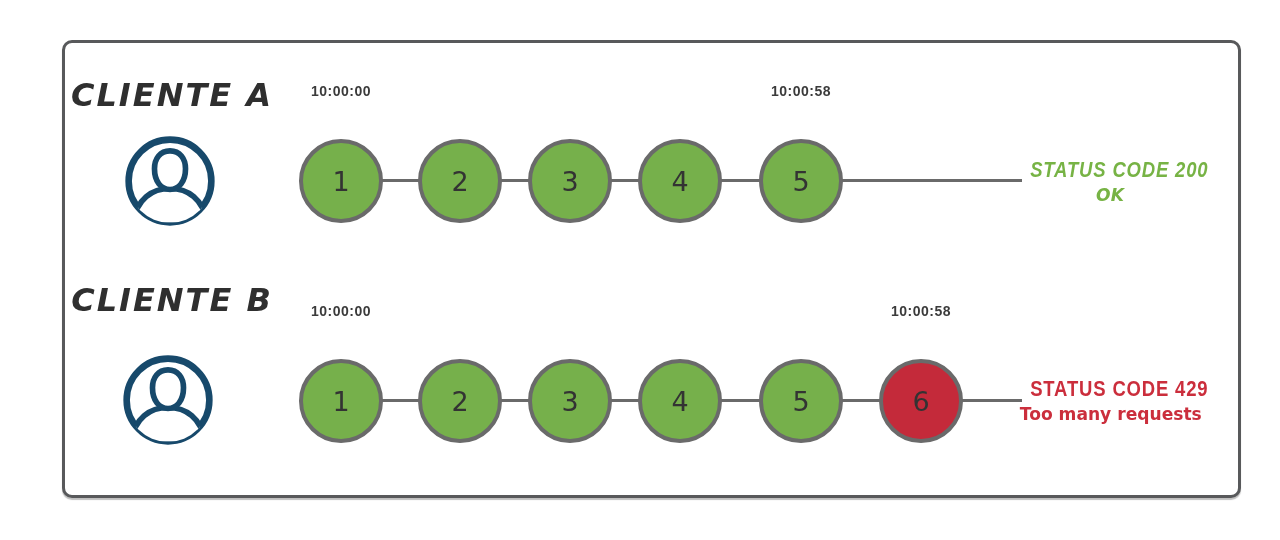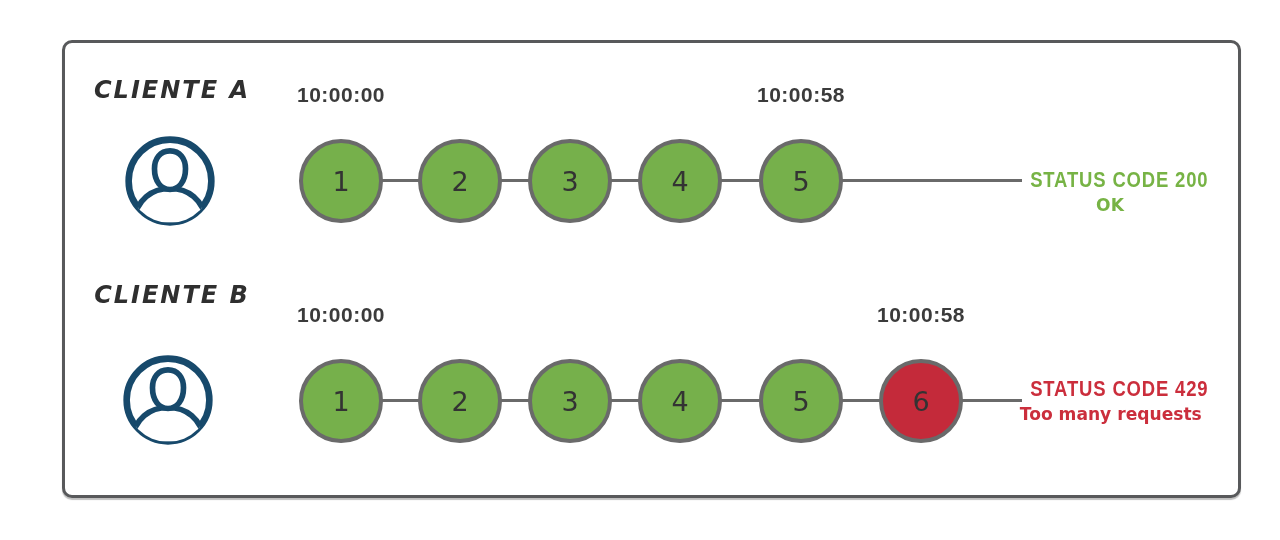--- a/index.html
+++ b/index.html
@@ -18,31 +18,31 @@
     box-sizing:border-box;
     box-shadow:0 2px 1px rgba(0,0,0,0.25);
     background:#ffffff;
   }
   .client-label{
     position:absolute;
     width:220px;left:62px;
     text-align:center;
     font-family:"DejaVu Sans", sans-serif;
     font-weight:700;font-style:italic;
-    font-size:24px;letter-spacing:2px;
+    font-size:32px;letter-spacing:2px;
     color:var(--label,#2f2f2f);
   }
   .row-a .client-label{top:76px;}
   .row-b .client-label{top:281px;}
   .avatar{position:absolute;width:94px;height:94px;color:var(--icon_navy,#17496b);}
   .row-a .avatar{left:123px;top:134px;}
   .row-b .avatar{left:121px;top:353px;}
   .timestamp{
     position:absolute;width:140px;text-align:center;
-    font-weight:700;font-size:21px;
+    font-weight:700;font-size:14px;
     color:var(--timestamp,#3b3b3b);
     letter-spacing:0.5px;
   }
   .row-a .timestamp{top:83px;}
   .row-b .timestamp{top:303px;}
   .t-start{left:271px;}
   .row-a .t-end{left:731px;}
   .row-b .t-end{left:851px;}
   .timeline{
     position:absolute;height:3px;
@@ -61,21 +61,21 @@
     font-size:27px;color:#333333;
     font-family:"DejaVu Sans", sans-serif;
   }
   .node.ok{background:var(--green,#76b04b);}
   .node.limited{background:var(--red,#c42a3a);}
   .status{
     position:absolute;width:190px;
     left:1015px;text-align:center;
     line-height:1.1;
   }
-  .row-a .status{top:168px;}
+  .row-a .status{top:158px;font-style:italic;}
   .row-b .status{top:377px;}
   .status.ok{color:var(--status_ok,#77b345);}
   .status.error{color:var(--status_err,#cb2e3c);}
   .status .code{
     display:block;
     font-size:22px;font-weight:700;
     transform:scaleX(0.84);transform-origin:center;
     white-space:nowrap;letter-spacing:1px;
   }
   .status .detail{

